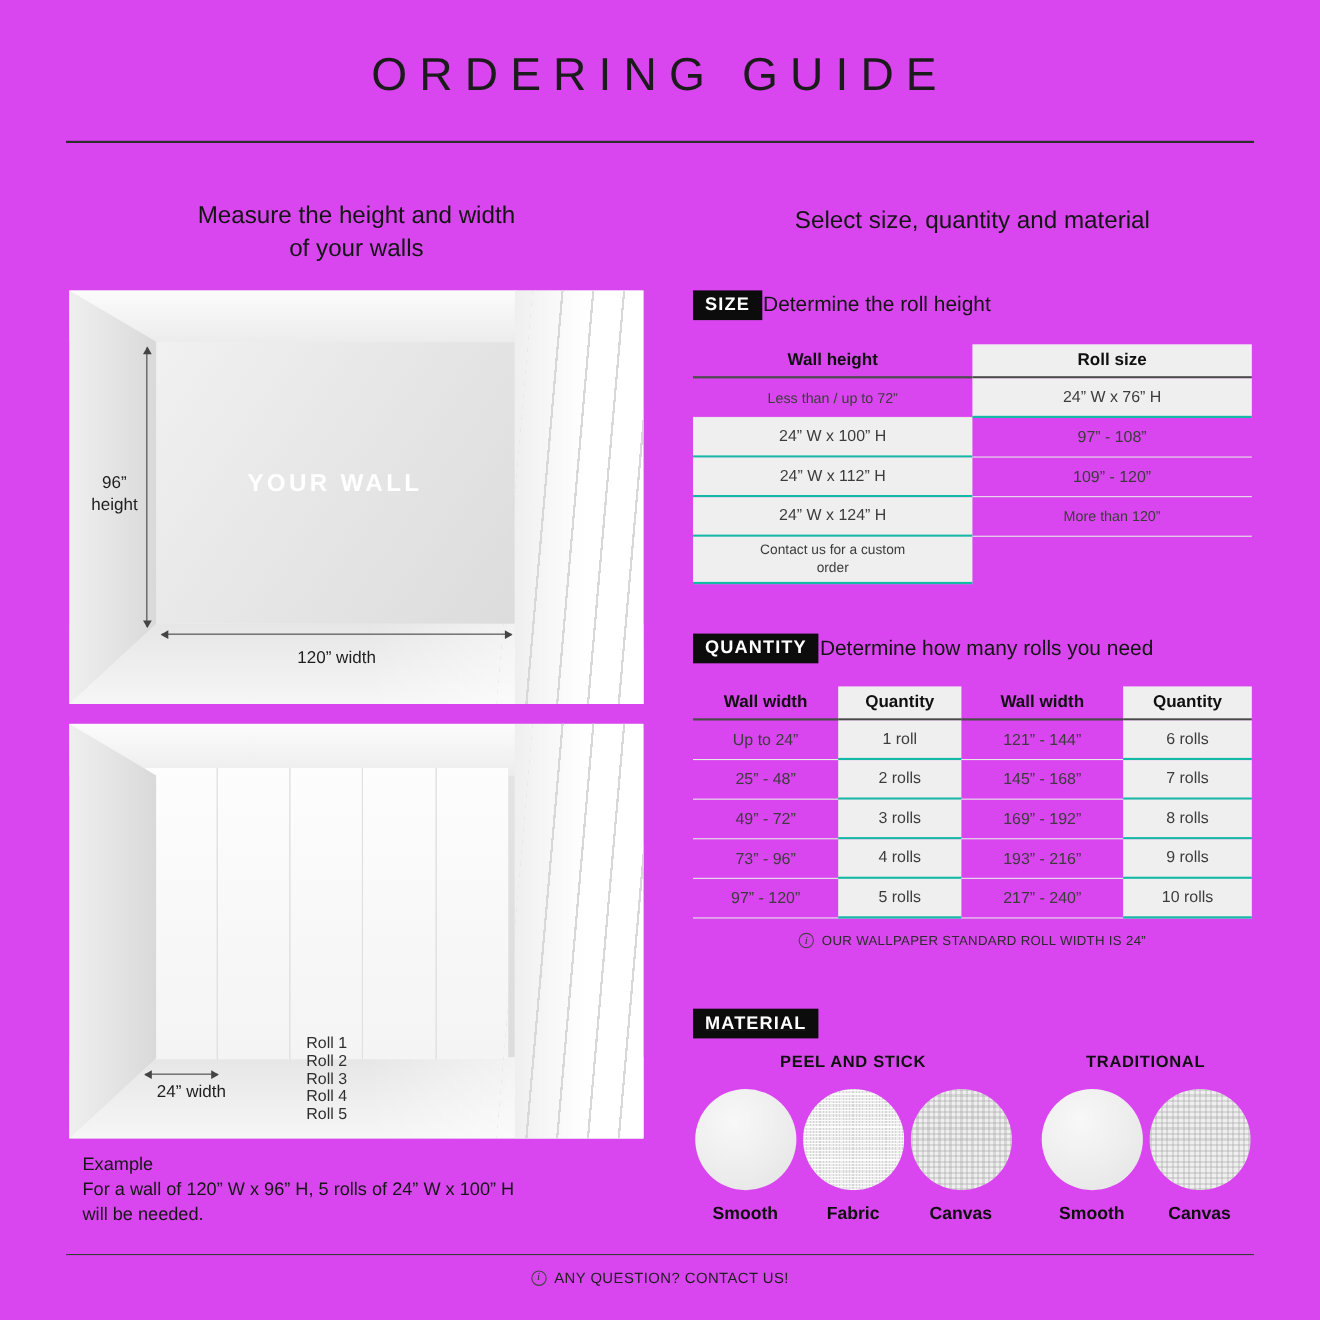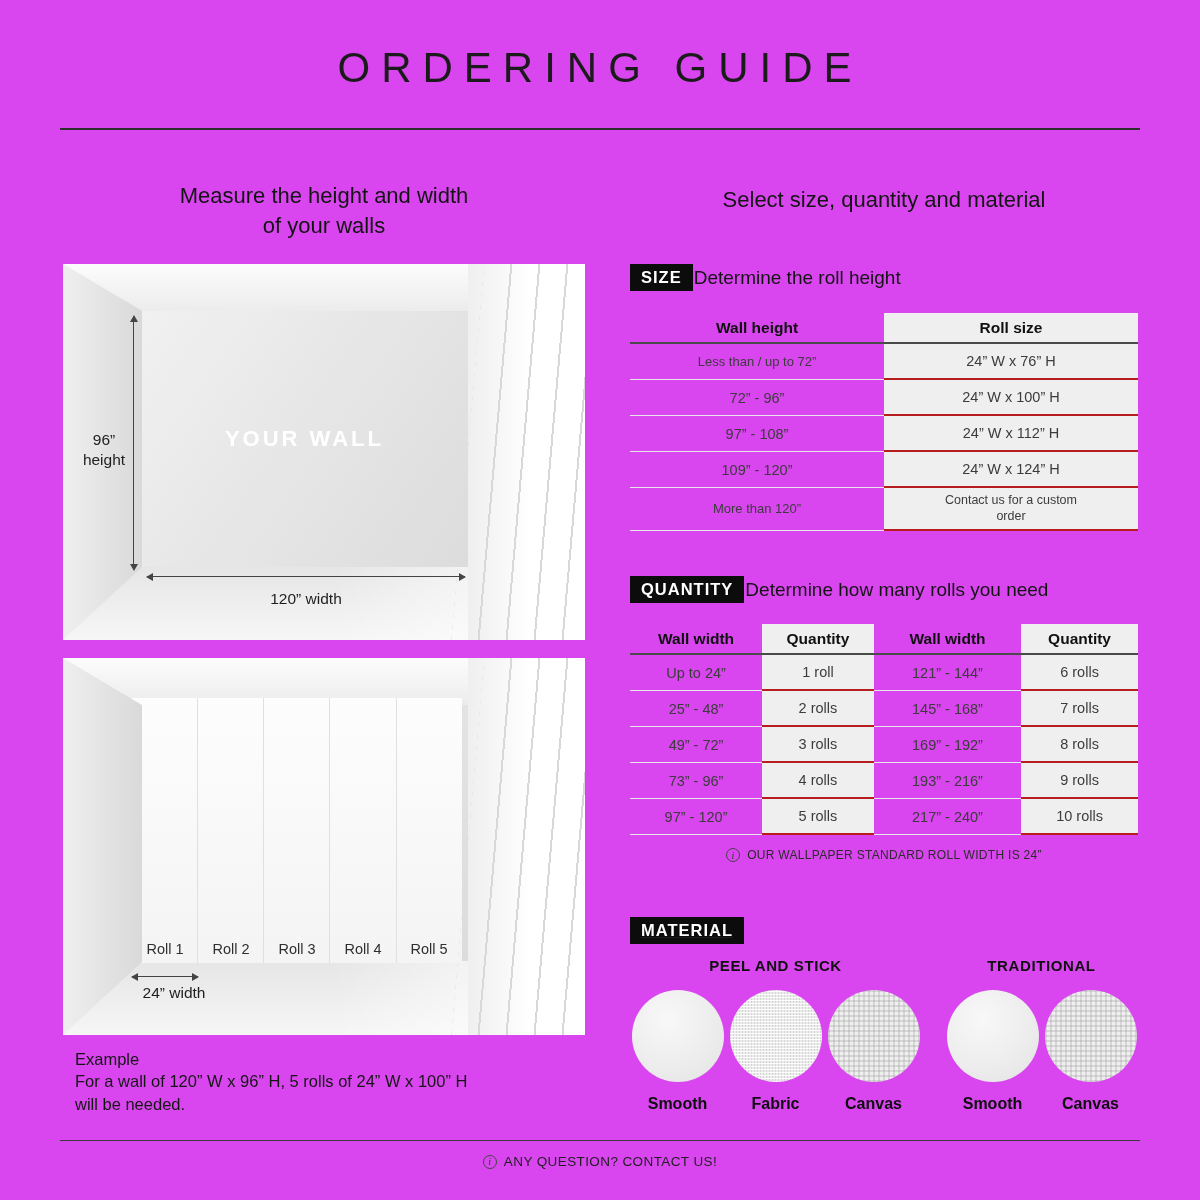--- a/index.html
+++ b/index.html
@@ -40,21 +40,21 @@
               background:repeating-linear-gradient(to right, rgba(0,0,0,0) 0 26px, #d8d8d8 26px 28px);
               transform:skewX(-5deg); }
 
   .your-wall { color:#ffffff; font-weight:bold; font-size:22px; letter-spacing:3px; }
 
   .panels { position:absolute; left:13.2%; top:10.6%; width:63.2%; height:70.4%;
             display:flex; background:#e6e6e6; }
   .panel { flex:1; background:linear-gradient(to bottom,#fdfdfd,#f4f4f4); }
   .panel + .panel { border-left:1px solid #e0e0e0; }
 
-  .roll-labels { position:absolute; left:69px; top:283px; width:330px; display:flex; }
+  .roll-labels { position:absolute; left:69px; top:283px; width:330px; display:flex;flex-direction:column; }
   .roll-labels span { flex:1; text-align:center; font-size:14.5px; color:#2e2e2e; }
 
   .arrow-v { position:absolute; width:1px; background:#444; }
   .arrow-v::before { content:""; position:absolute; top:-1px; left:-3px;
         border-left:4px solid transparent; border-right:4px solid transparent; border-bottom:7px solid #444; }
   .arrow-v::after { content:""; position:absolute; bottom:-1px; left:-3px;
         border-left:4px solid transparent; border-right:4px solid transparent; border-top:7px solid #444; }
   .arrow-h { position:absolute; height:1px; background:#444; }
   .arrow-h::before { content:""; position:absolute; left:-1px; top:-3px;
         border-top:4px solid transparent; border-bottom:4px solid transparent; border-right:7px solid #444; }
@@ -81,21 +81,21 @@
 
   .size-table { position:absolute; left:630px; top:313px; width:508px;
                 display:grid; grid-template-columns:1fr 1fr; }
   .qty-table  { position:absolute; left:630px; top:624px; width:508px;
                 display:grid; grid-template-columns:26% 22% 29% 23%; }
   .cell { display:flex; align-items:center; justify-content:center; text-align:center;
           min-height:36px; font-size:14.5px; color:#3c3c3c; padding:4px 6px;
           border-bottom:1px solid #e7e7e7; }
   .cell.th { font-weight:bold; font-size:15.5px; color:#101010; min-height:31px;
              border-bottom:2px solid #4a4a4a; }
-  .cell.shade { background:#efefef; border-bottom:2px solid #b91c1c; }
+  .cell.shade { background:#efefef; border-bottom:2px solid #14b8a6; }
   .cell.th.shade { border-bottom:2px solid #4a4a4a; }
   .cell.dim { font-size:13px; }
   .cell .wrap { display:block; max-width:150px; font-size:12.5px; line-height:1.3; }
 
   .qty-note { position:absolute; left:630px; top:848px; width:508px; display:flex;
               align-items:center; justify-content:center; gap:7px;
               font-size:12px; letter-spacing:.3px; color:#2c2c2c; }
   .info-icon { display:inline-flex; align-items:center; justify-content:center; flex:none;
                width:14px; height:14px; border:1px solid #444; border-radius:50%;
                font-size:10px; font-style:italic; color:#333;
@@ -190,21 +190,20 @@
     <span class="badge">SIZE</span>
     <span class="section-sub">Determine the roll height</span>
   </div>
   <div class="size-table">
     <div class="cell th">Wall height</div>
     <div class="cell th shade">Roll size</div>
 
     <div class="cell dim">Less than / up to 72”</div>
     <div class="cell shade">24” W x 76” H</div>
 
-    <div class="cell">72” - 96”</div>
     <div class="cell shade">24” W x 100” H</div>
 
     <div class="cell">97” - 108”</div>
     <div class="cell shade">24” W x 112” H</div>
 
     <div class="cell">109” - 120”</div>
     <div class="cell shade">24” W x 124” H</div>
 
     <div class="cell dim">More than 120”</div>
     <div class="cell shade">

